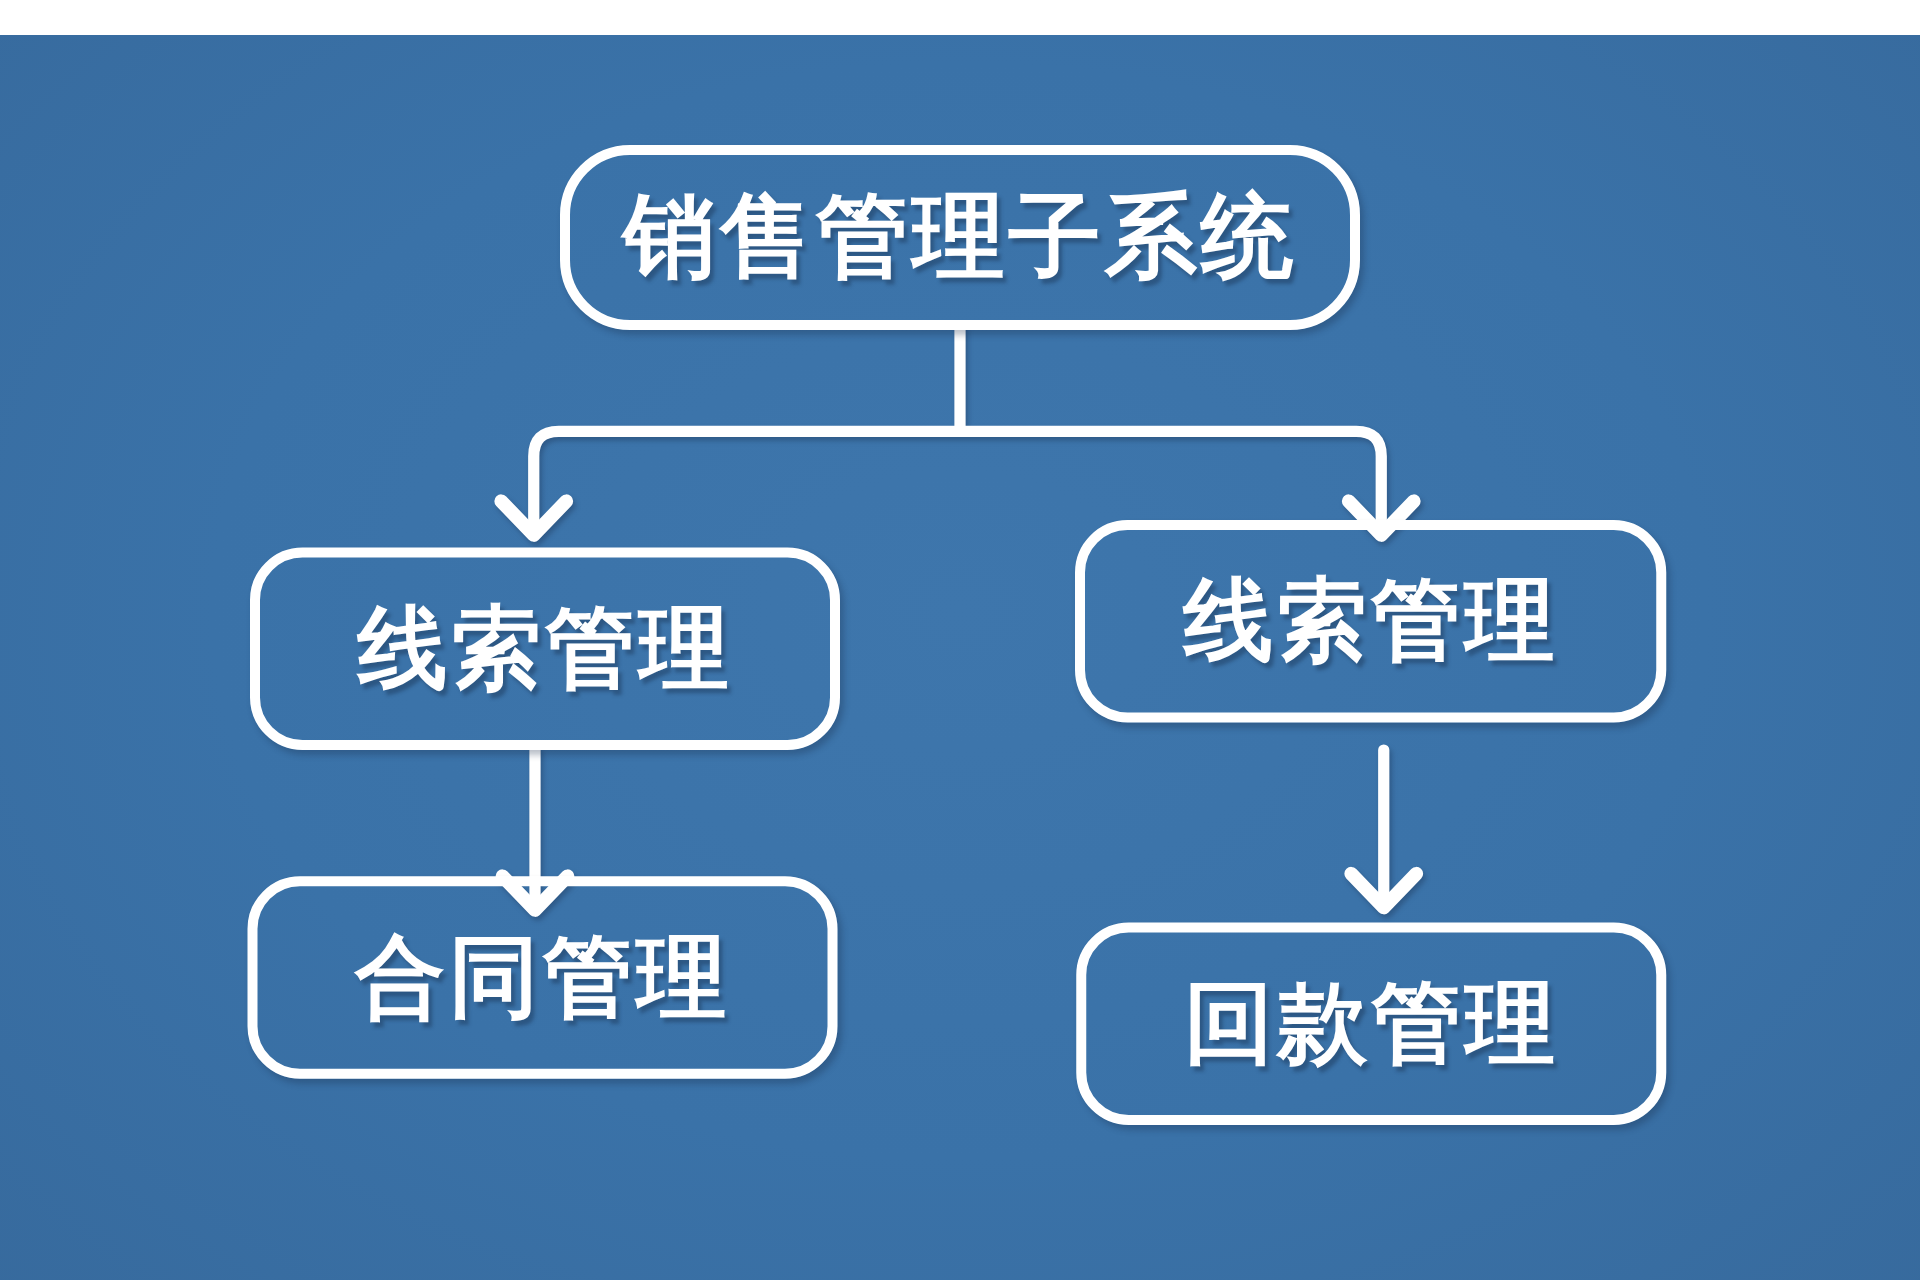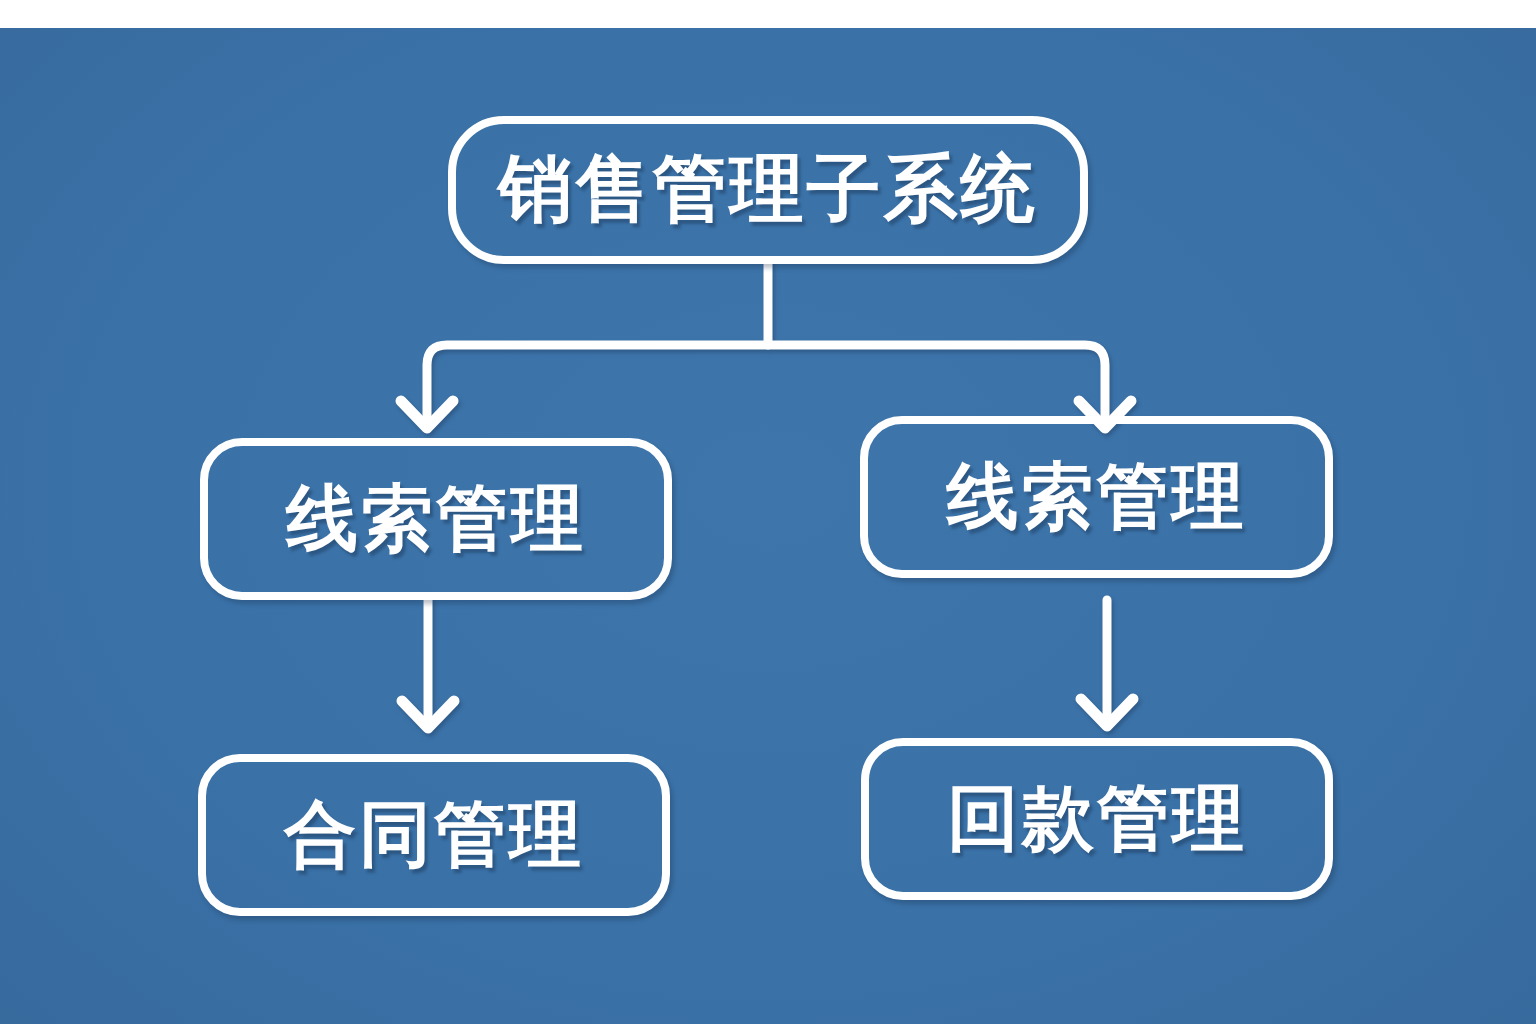--- a/index.html
+++ b/index.html
@@ -68,21 +68,21 @@
     height: 162px;
   }
   .node-lead {
     left: 860px;
     top: 388px;
     width: 473px;
     height: 162px;
   }
   .node-contract {
     left: 198px;
-    top: 726px;
+    top: 673px;
     width: 472px;
     height: 162px;
   }
   .node-payment {
     left: 861px;
     top: 710px;
     width: 472px;
     height: 162px;
     align-items: center;
   }

